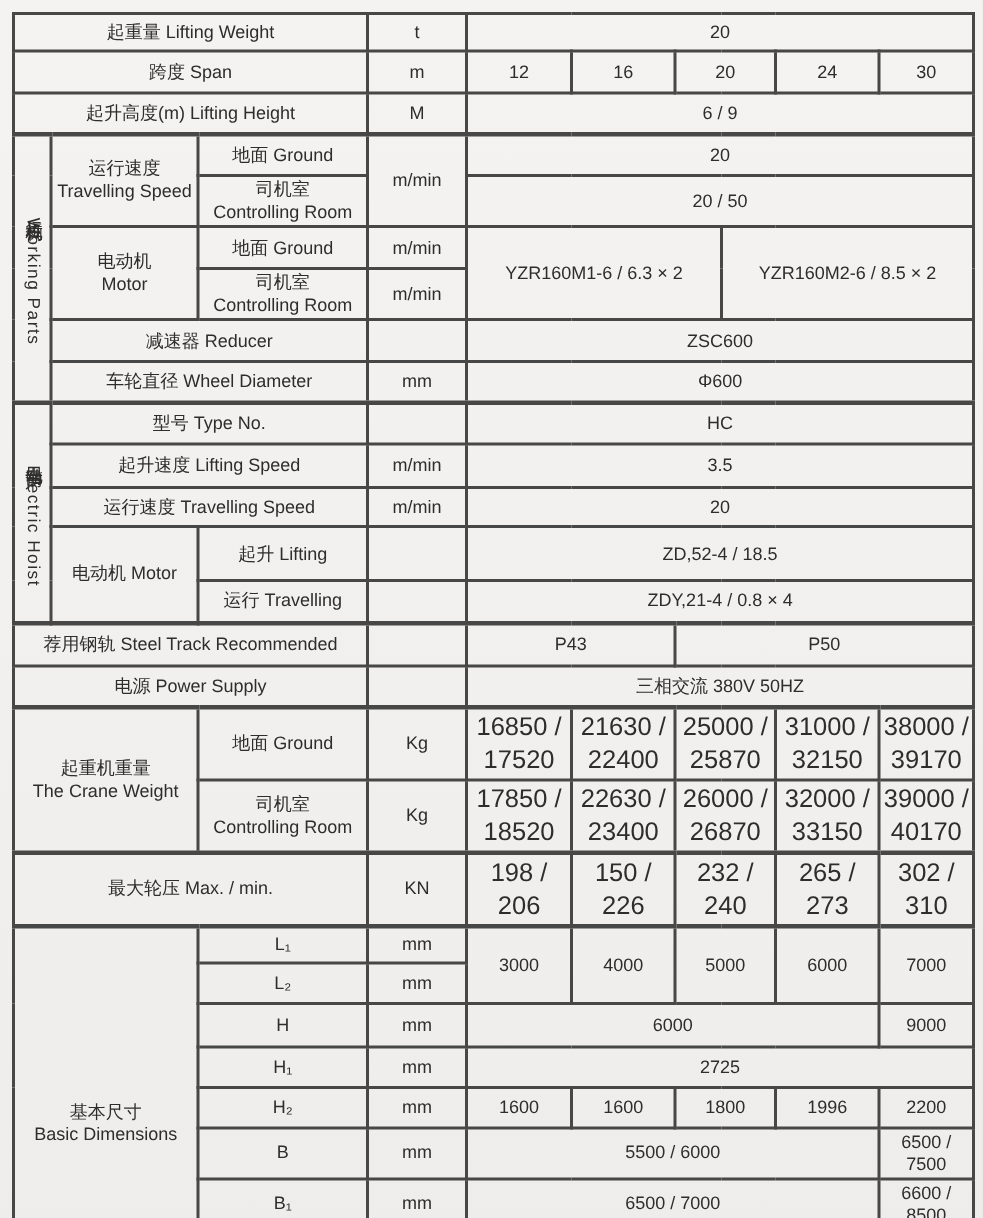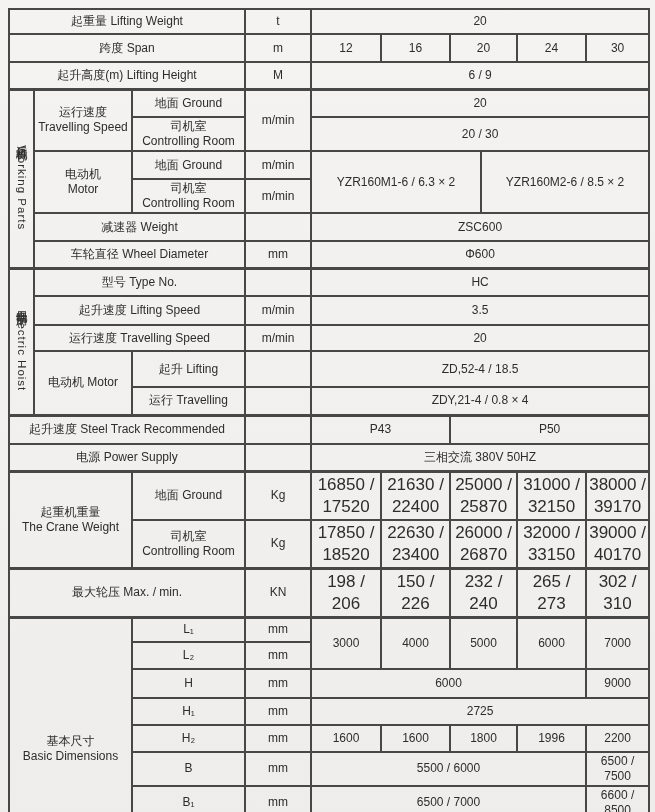--- a/index.html
+++ b/index.html
@@ -91,40 +91,40 @@
     <td rowspan="2">运行速度
 Travelling Speed</td>
     <td>地面 Ground</td>
     <td rowspan="2">m/min</td>
     <td colspan="6">20</td>
   </tr>
 
   <tr style="height:29px">
     <td>司机室
 Controlling Room</td>
-    <td colspan="6">20 / 30</td>
+    <td colspan="6">20 / 50</td>
   </tr>
 
   <tr style="height:28px">
     <td rowspan="2">电动机
 Motor</td>
     <td>地面 Ground</td>
     <td>m/min</td>
     <td colspan="3" rowspan="2">YZR160M1-6 / 6.3 × 2</td>
     <td colspan="3" rowspan="2">YZR160M2-6 / 8.5 × 2</td>
   </tr>
 
   <tr style="height:27px">
     <td>司机室
 Controlling Room</td>
     <td>m/min</td>
   </tr>
 
   <tr style="height:28px">
-    <td colspan="2">减速器 Weight</td>
+    <td colspan="2">减速器 Reducer</td>
     <td></td>
     <td colspan="6">ZSC600</td>
   </tr>
 
   <tr style="height:27px">
     <td colspan="2">车轮直径 Wheel Diameter</td>
     <td>mm</td>
     <td colspan="6">Φ600</td>
   </tr>
 
@@ -156,21 +156,21 @@
     <td colspan="6">ZD,52-4 / 18.5</td>
   </tr>
 
   <tr style="height:28px">
     <td>运行 Travelling</td>
     <td></td>
     <td colspan="6">ZDY,21-4 / 0.8 × 4</td>
   </tr>
 
   <tr class="heavy" style="height:29px">
-    <td colspan="3">起升速度 Steel Track Recommended</td>
+    <td colspan="3">荐用钢轨 Steel Track Recommended</td>
     <td></td>
     <td colspan="2">P43</td>
     <td colspan="4">P50</td>
   </tr>
 
   <tr style="height:27px">
     <td colspan="3">电源 Power Supply</td>
     <td></td>
     <td colspan="6">三相交流 380V 50HZ</td>
   </tr>

